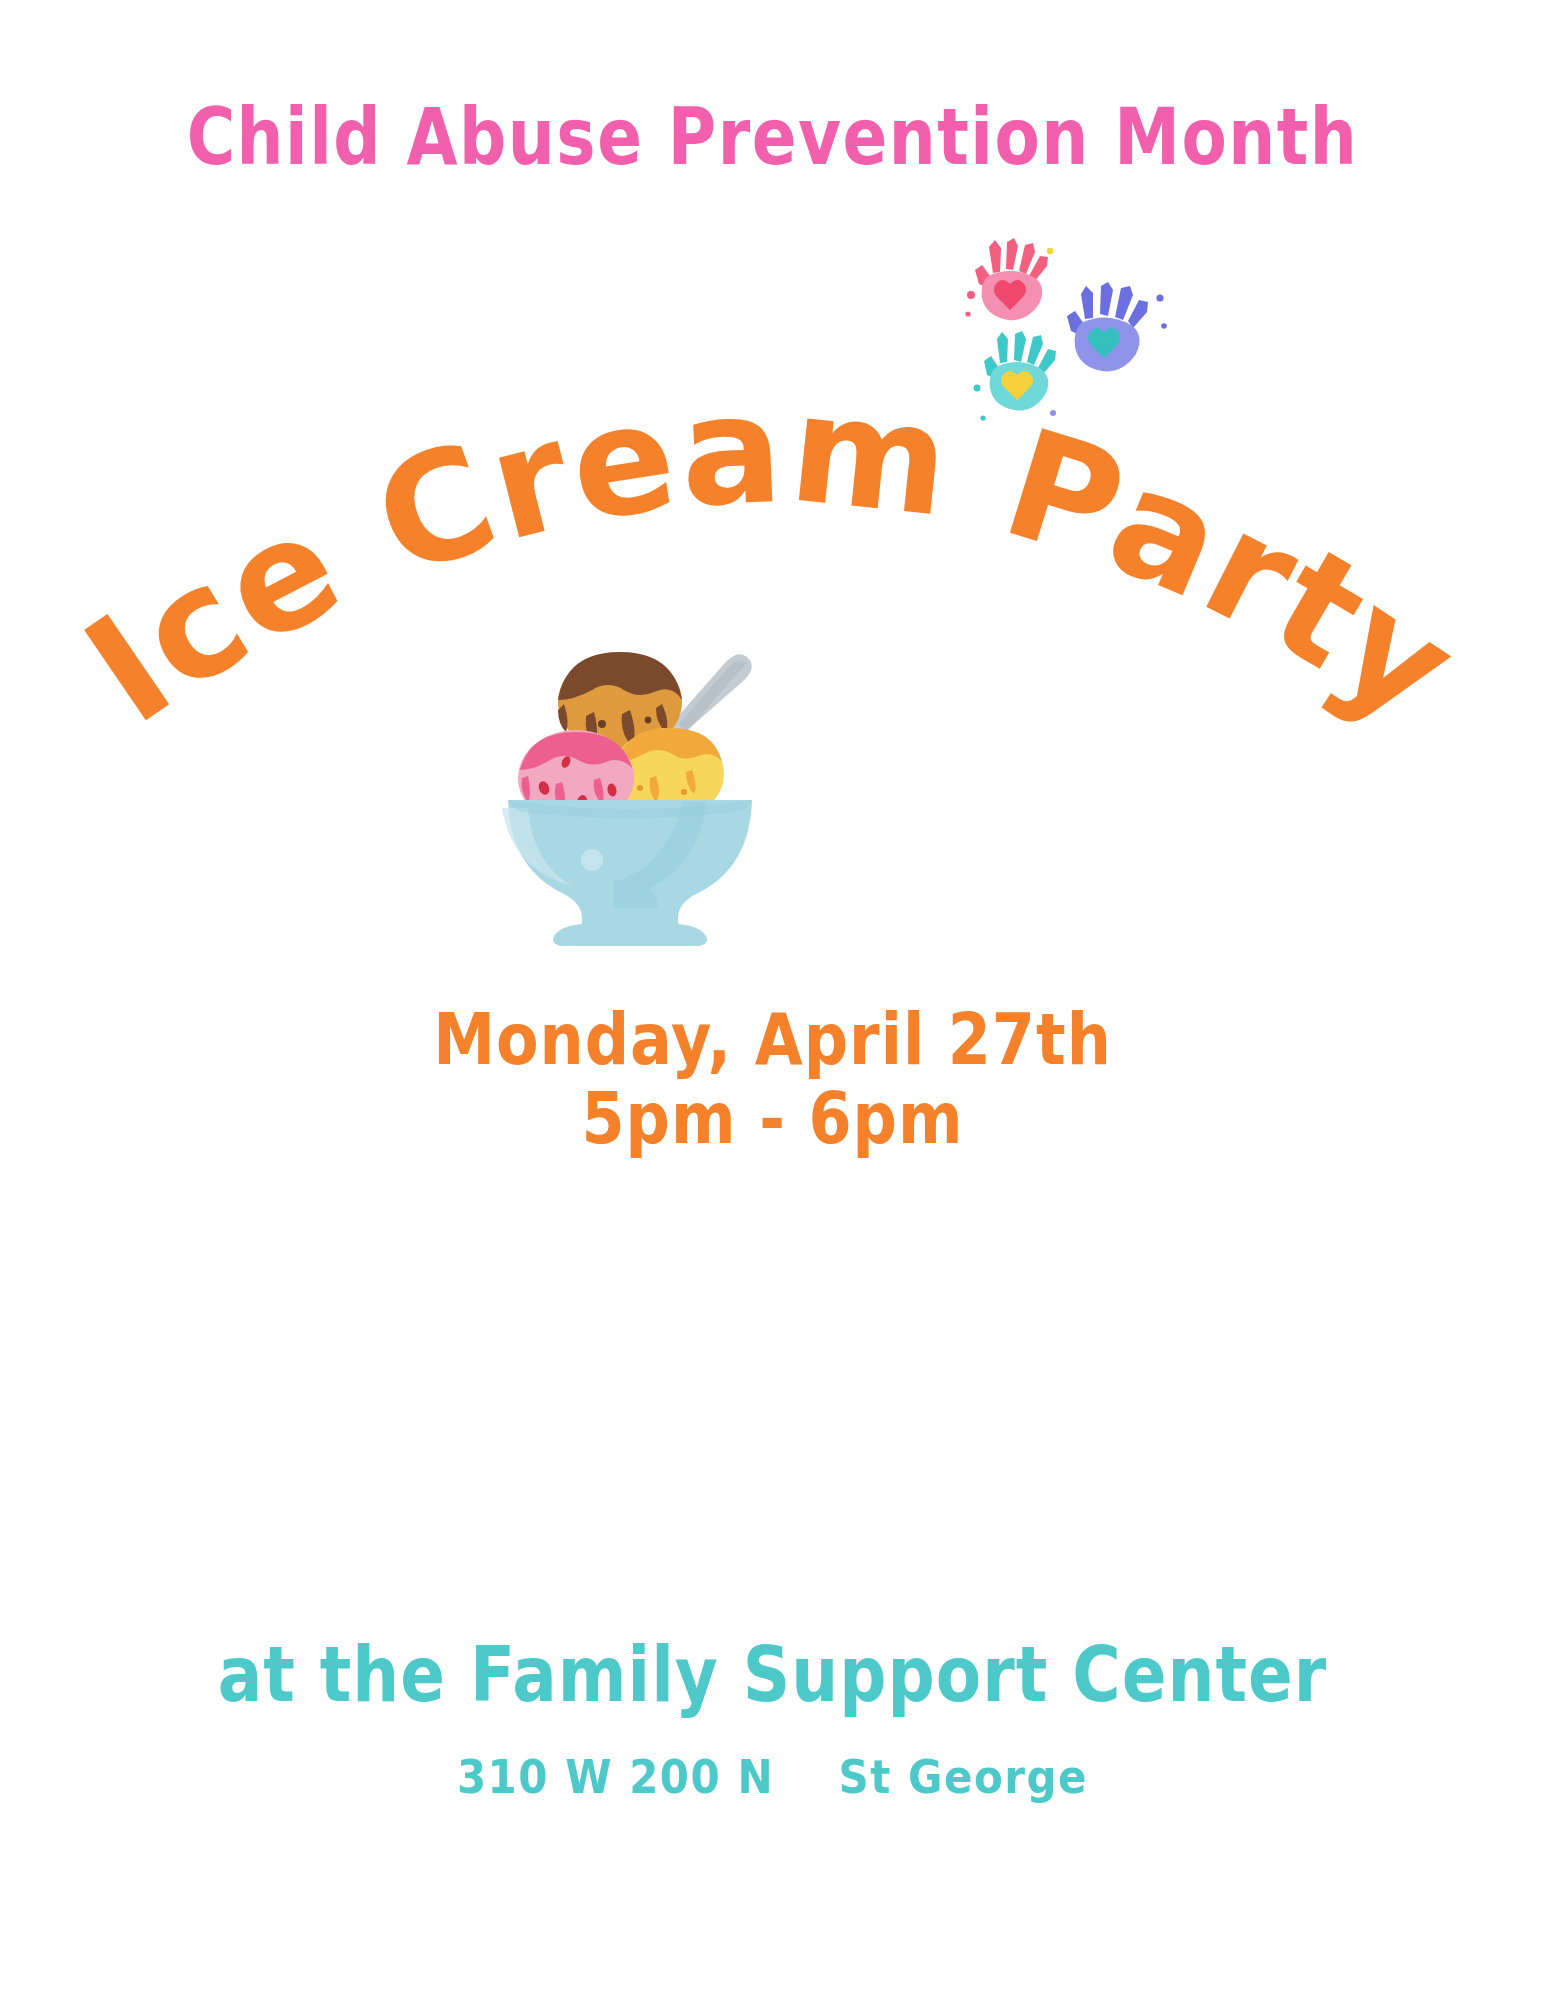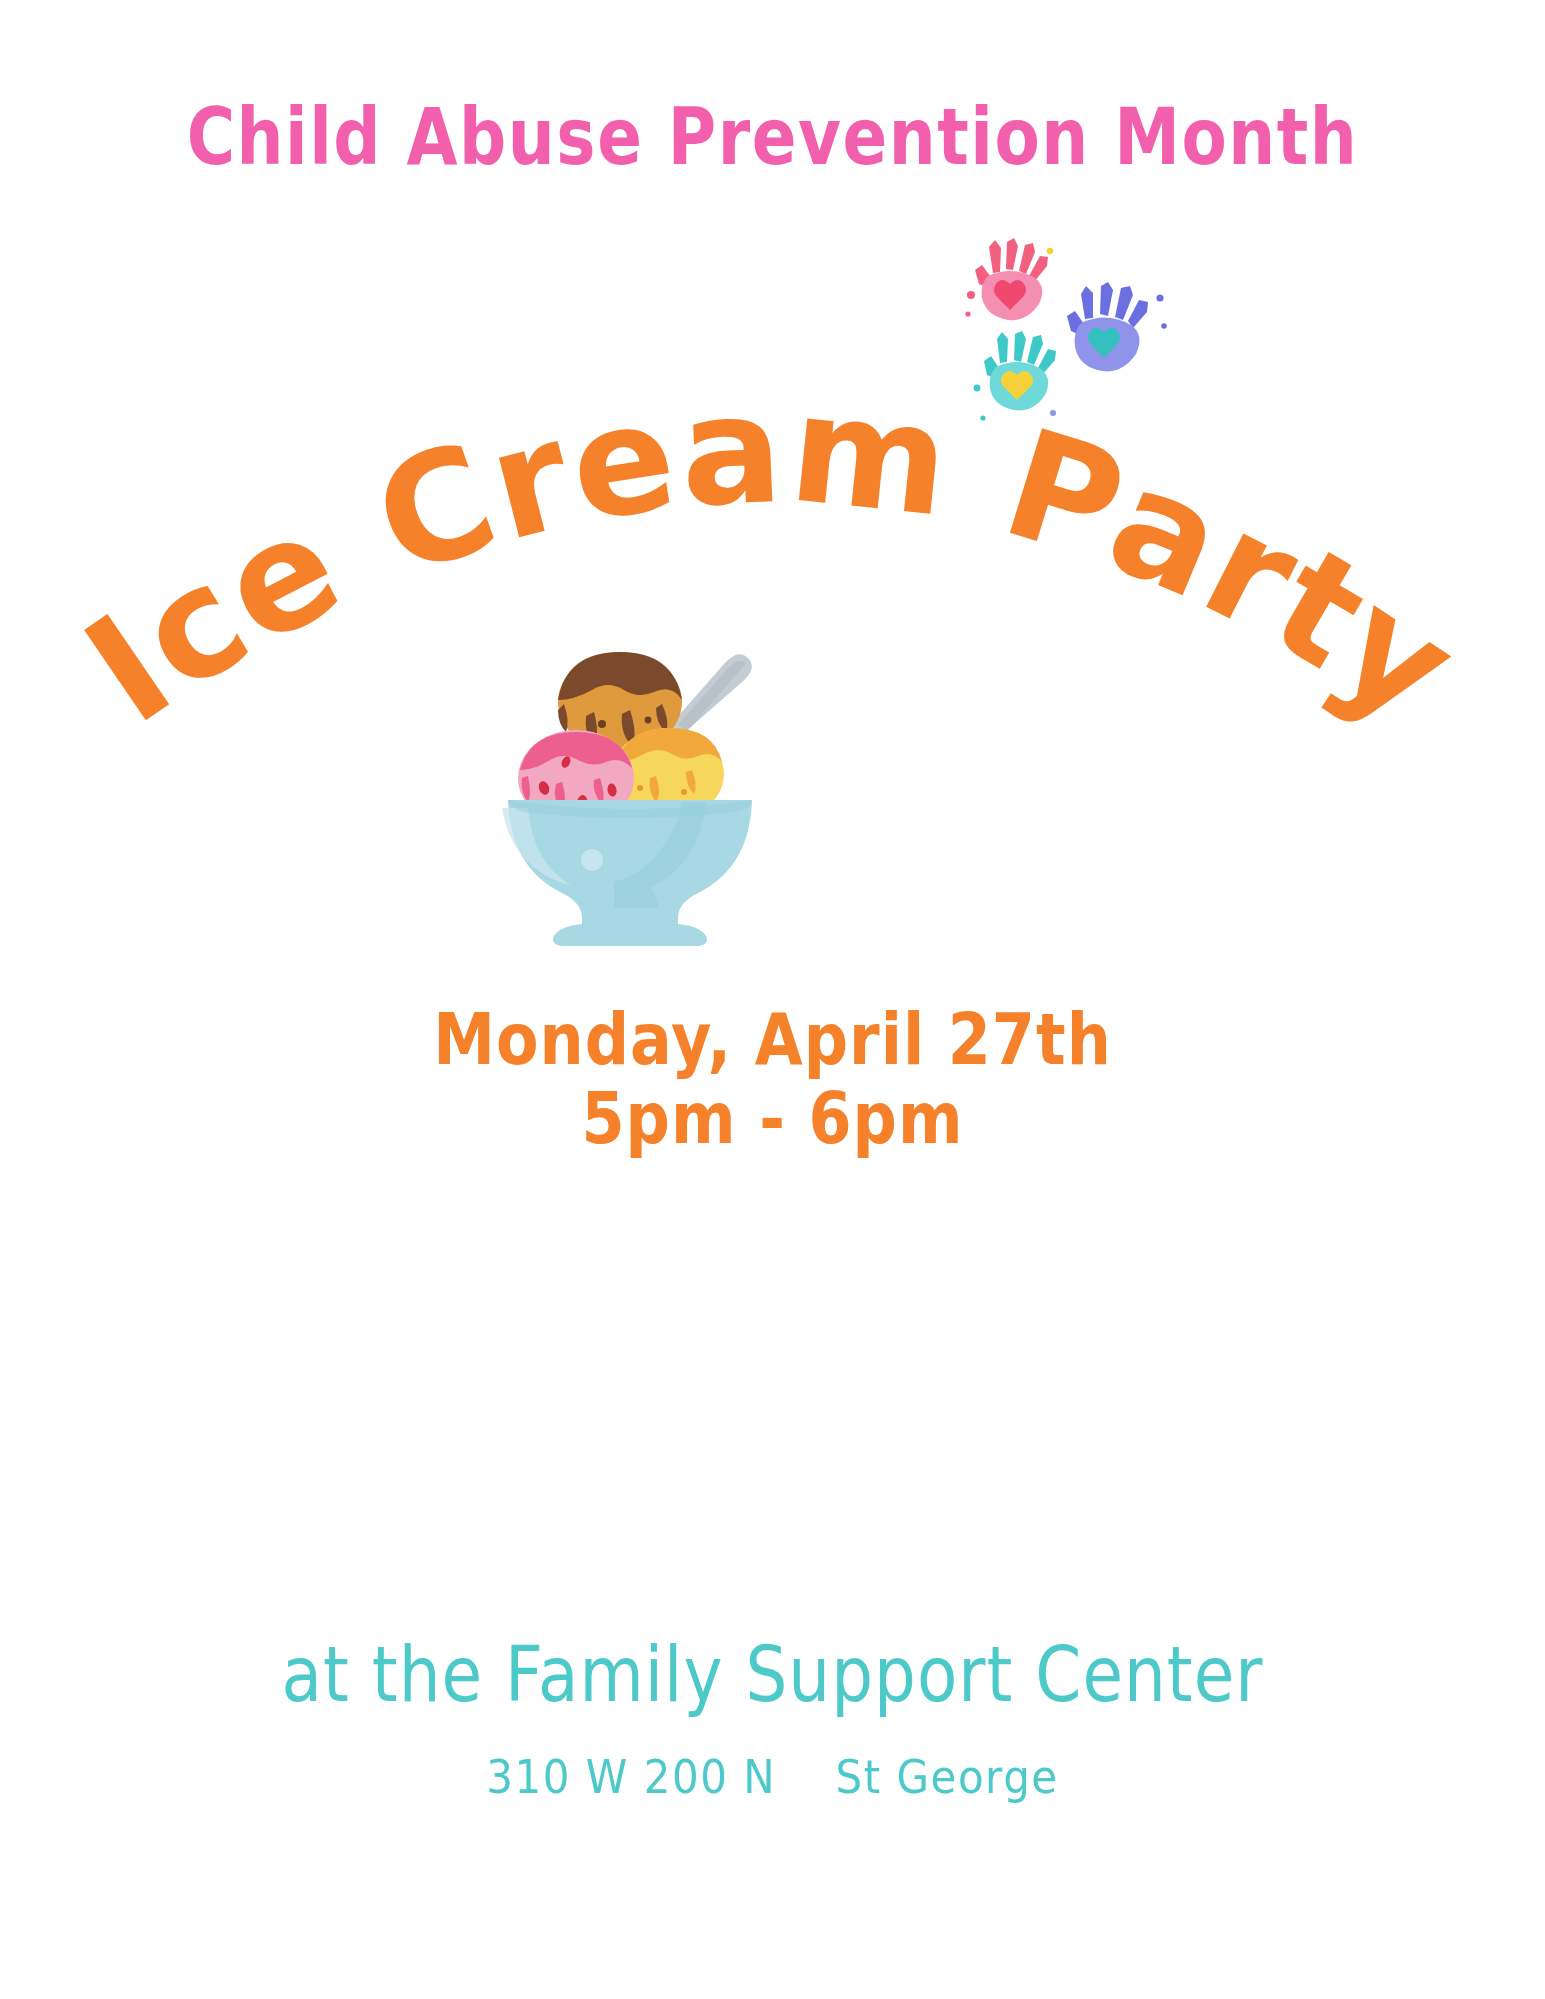--- a/index.html
+++ b/index.html
@@ -97,21 +97,21 @@
 
   
   #location {
     position: absolute;
     top: 1630px;
     left: 0;
     width: 1545px;
     text-align: center;
     color: #4dc9c9;
     font-family: "DejaVu Sans", sans-serif;
-    font-weight: normal;
+    font-weight: bold;
   }
   #venue-line {
     font-size: 66px;
     letter-spacing: 1px;
     white-space: nowrap;
     transform: scaleY(1.16);
     transform-origin: center top;
   }
   #address-line {
     margin-top: 42px;

